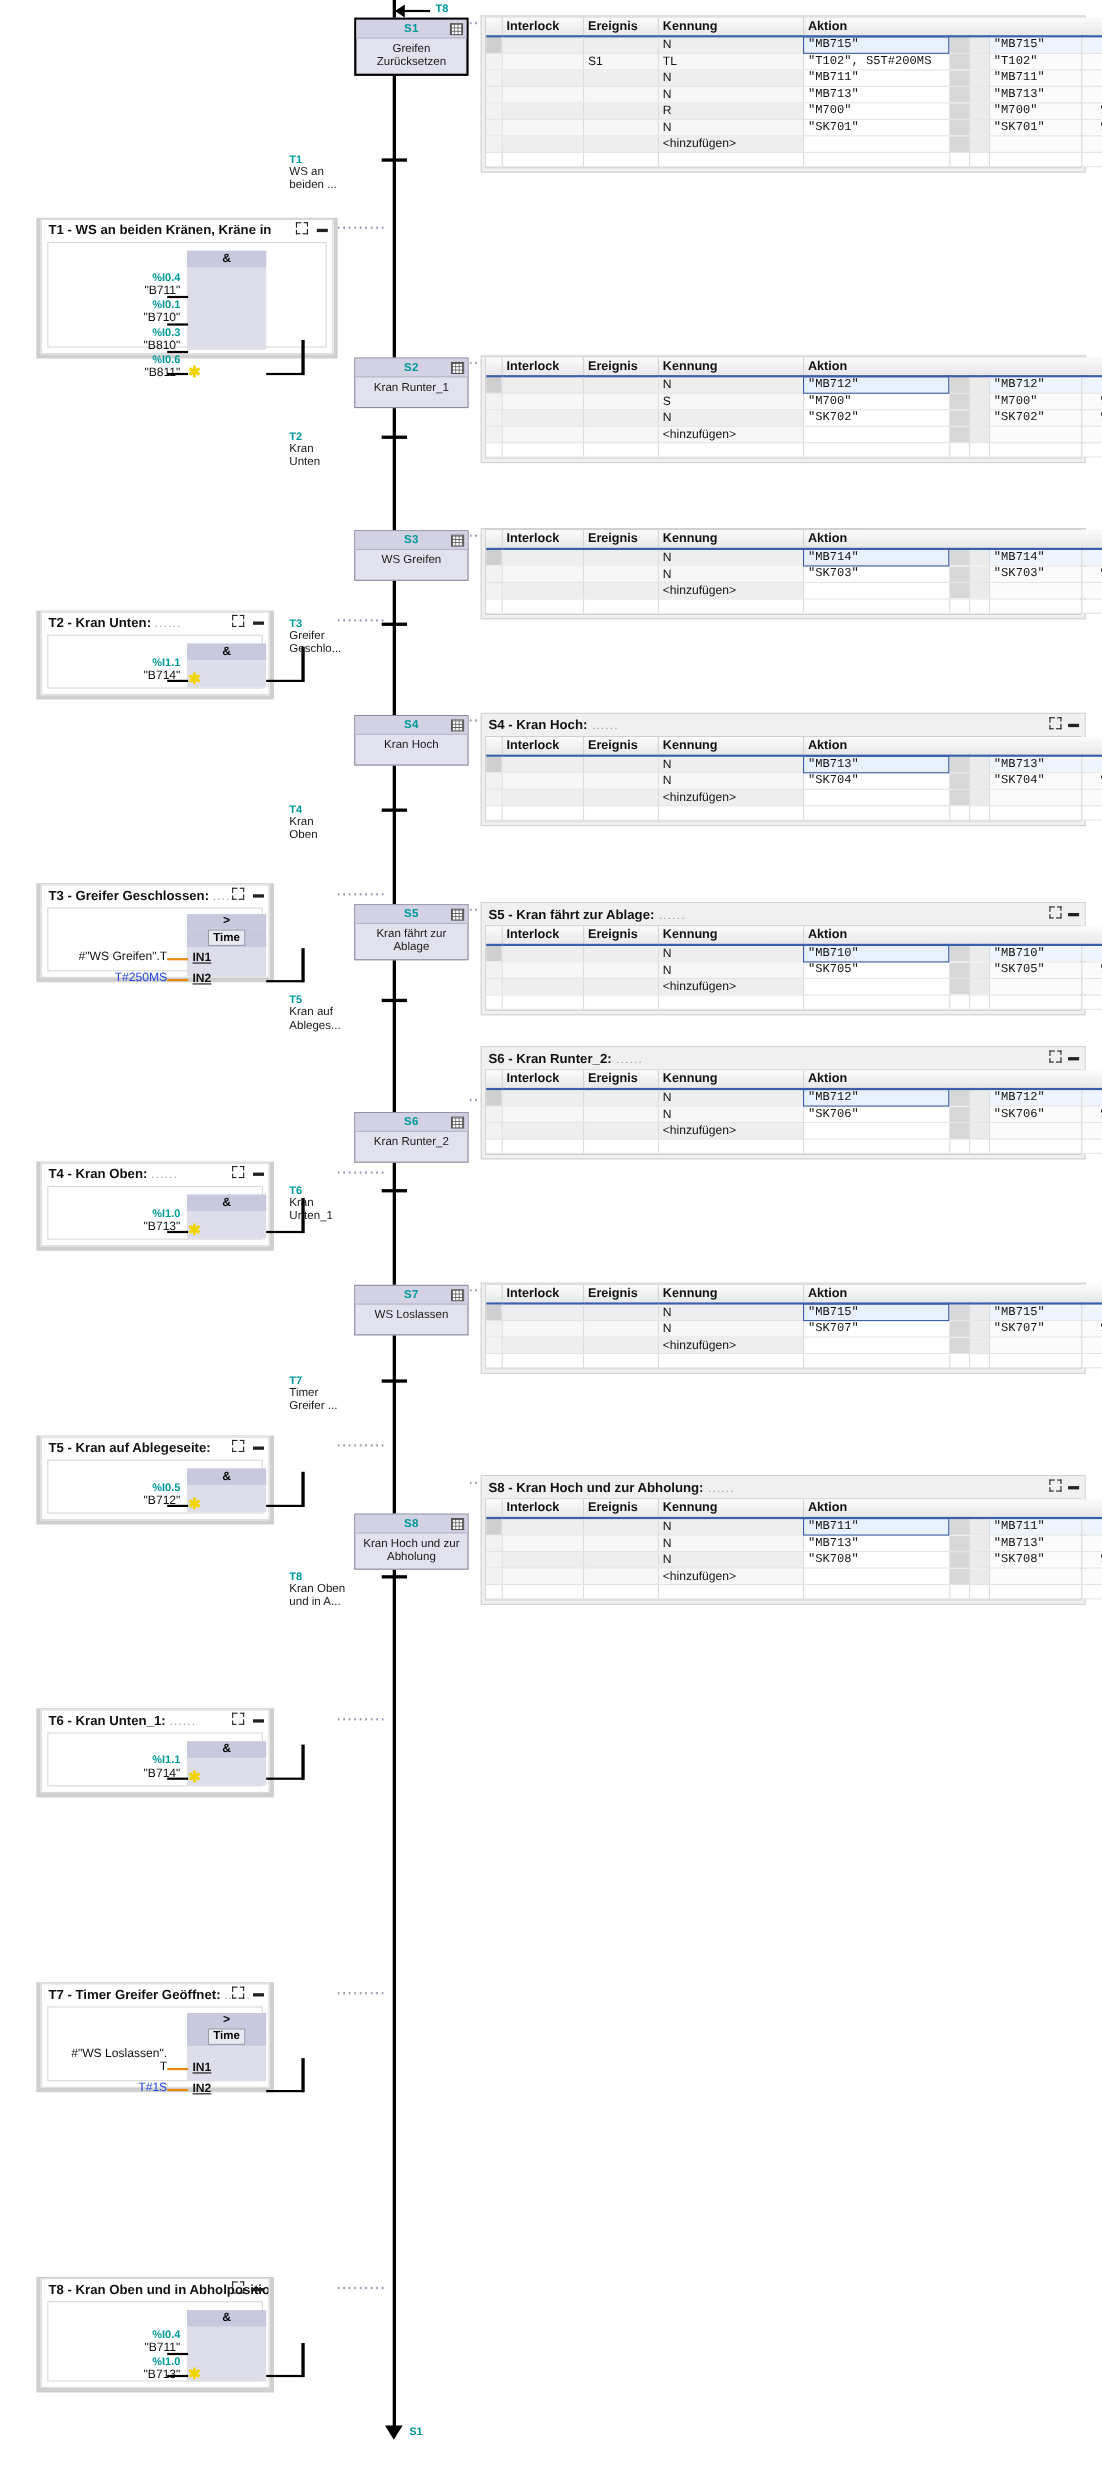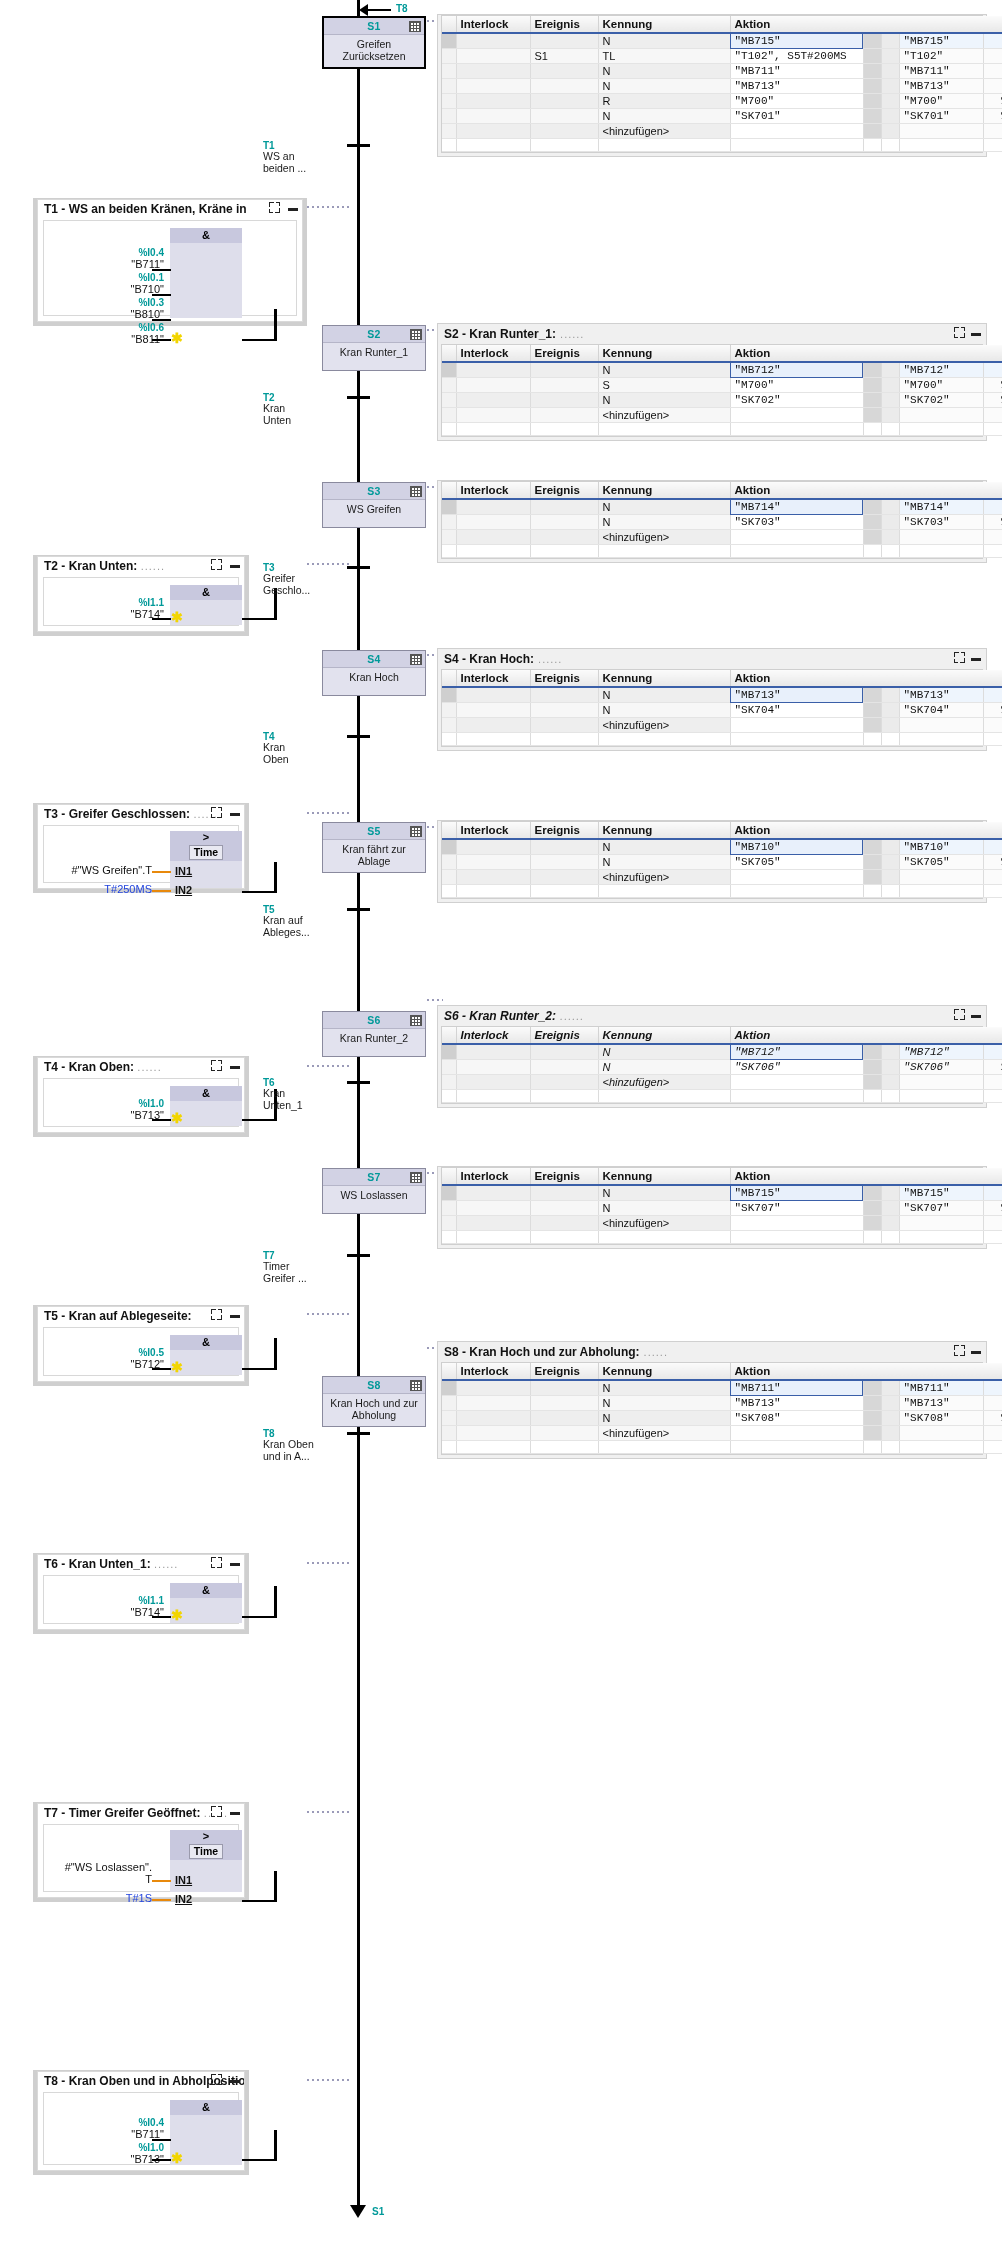--- a/index.html
+++ b/index.html
@@ -638,21 +638,20 @@
             <td style="background: rgb(255, 255, 255); height: 13px;"></td>
             <td style="background: rgb(255, 255, 255); height: 13px;"></td>
             <td style="background: rgb(255, 255, 255); height: 13px;"></td>
             <td style="background: rgb(255, 255, 255); height: 13px;"></td>
           </tr>
         </tbody>
       </table>
     </div>
   </div>
 <div class="awin" id="awin-s2" style="left:437px; top:323px; width:550px;">
-    <div class="awin-title"><span>S2 - Kran Runter_1:</span><span class="dots">  ......</span><div class="awin-ctrls"><span class="ico-max"><i></i><b></b></span><span class="ico-min"></span></div></div>
     <div class="atab-wrap">
       <table class="atab">
         <colgroup>
           <col style="width: 14px;">
           <col style="width: 74px;">
           <col style="width: 68px;">
           <col style="width: 132px;">
           <col style="width: 133px;">
           <col style="width: 18px;">
           <col style="width: 18px;">
@@ -867,20 +866,21 @@
             <td style="background: rgb(255, 255, 255); height: 13px;"></td>
             <td style="background: rgb(255, 255, 255); height: 13px;"></td>
             <td style="background: rgb(255, 255, 255); height: 13px;"></td>
             <td style="background: rgb(255, 255, 255); height: 13px;"></td>
           </tr>
         </tbody>
       </table>
     </div>
   </div>
 <div class="awin" id="awin-s5" style="left:437px; top:820px; width:550px;">
+    <div class="awin-title"><span>S5 - Kran fährt zur Ablage:</span><span class="dots">  ......</span><div class="awin-ctrls"><span class="ico-max"><i></i><b></b></span><span class="ico-min"></span></div></div>
     <div class="atab-wrap">
       <table class="atab">
         <colgroup>
           <col style="width: 14px;">
           <col style="width: 74px;">
           <col style="width: 68px;">
           <col style="width: 132px;">
           <col style="width: 133px;">
           <col style="width: 18px;">
           <col style="width: 18px;">
@@ -938,21 +938,21 @@
             <td style="background: rgb(255, 255, 255); height: 13px;"></td>
             <td style="background: rgb(255, 255, 255); height: 13px;"></td>
             <td style="background: rgb(255, 255, 255); height: 13px;"></td>
             <td style="background: rgb(255, 255, 255); height: 13px;"></td>
             <td style="background: rgb(255, 255, 255); height: 13px;"></td>
           </tr>
         </tbody>
       </table>
     </div>
   </div>
-<div class="awin" id="awin-s6" style="left:437px; top:1005px; width:550px;font-style:italic;">
+<div class="awin" id="awin-s6" style="left:437px; top:951px; width:550px;">
     <div class="awin-title"><span>S6 - Kran Runter_2:</span><span class="dots">  ......</span><div class="awin-ctrls"><span class="ico-max"><i></i><b></b></span><span class="ico-min"></span></div></div>
     <div class="atab-wrap">
       <table class="atab">
         <colgroup>
           <col style="width: 14px;">
           <col style="width: 74px;">
           <col style="width: 68px;">
           <col style="width: 132px;">
           <col style="width: 133px;">
           <col style="width: 18px;">

